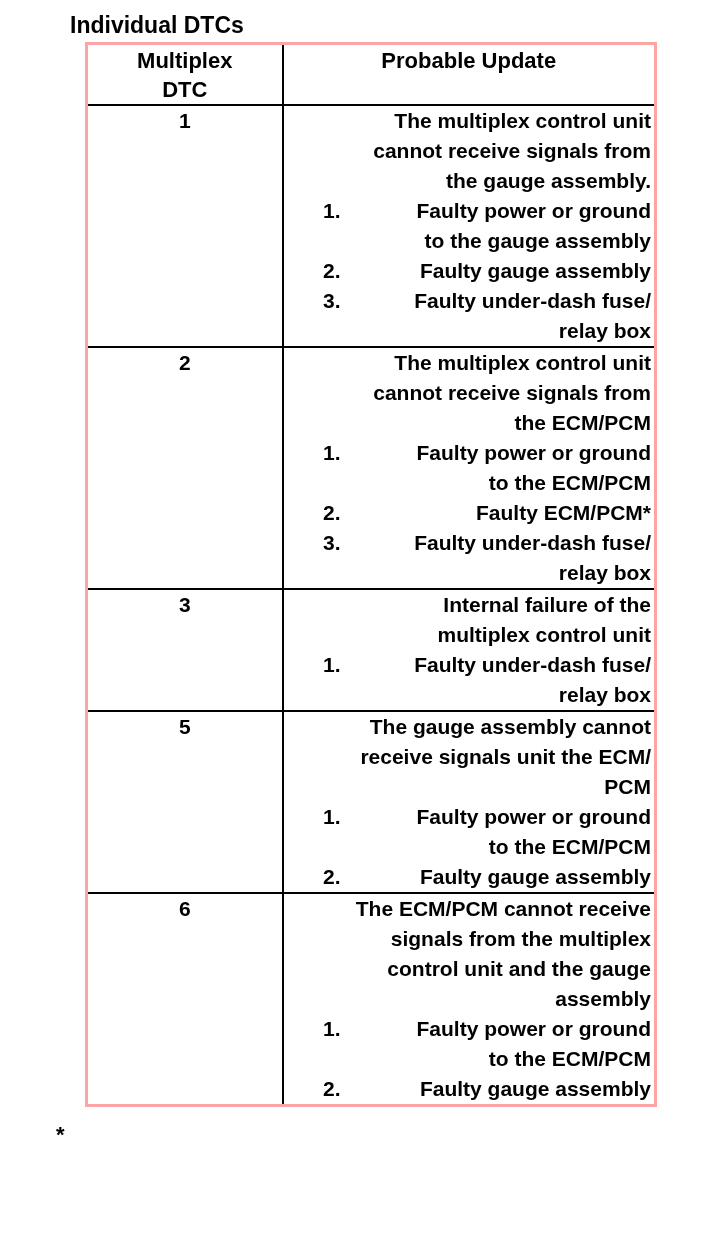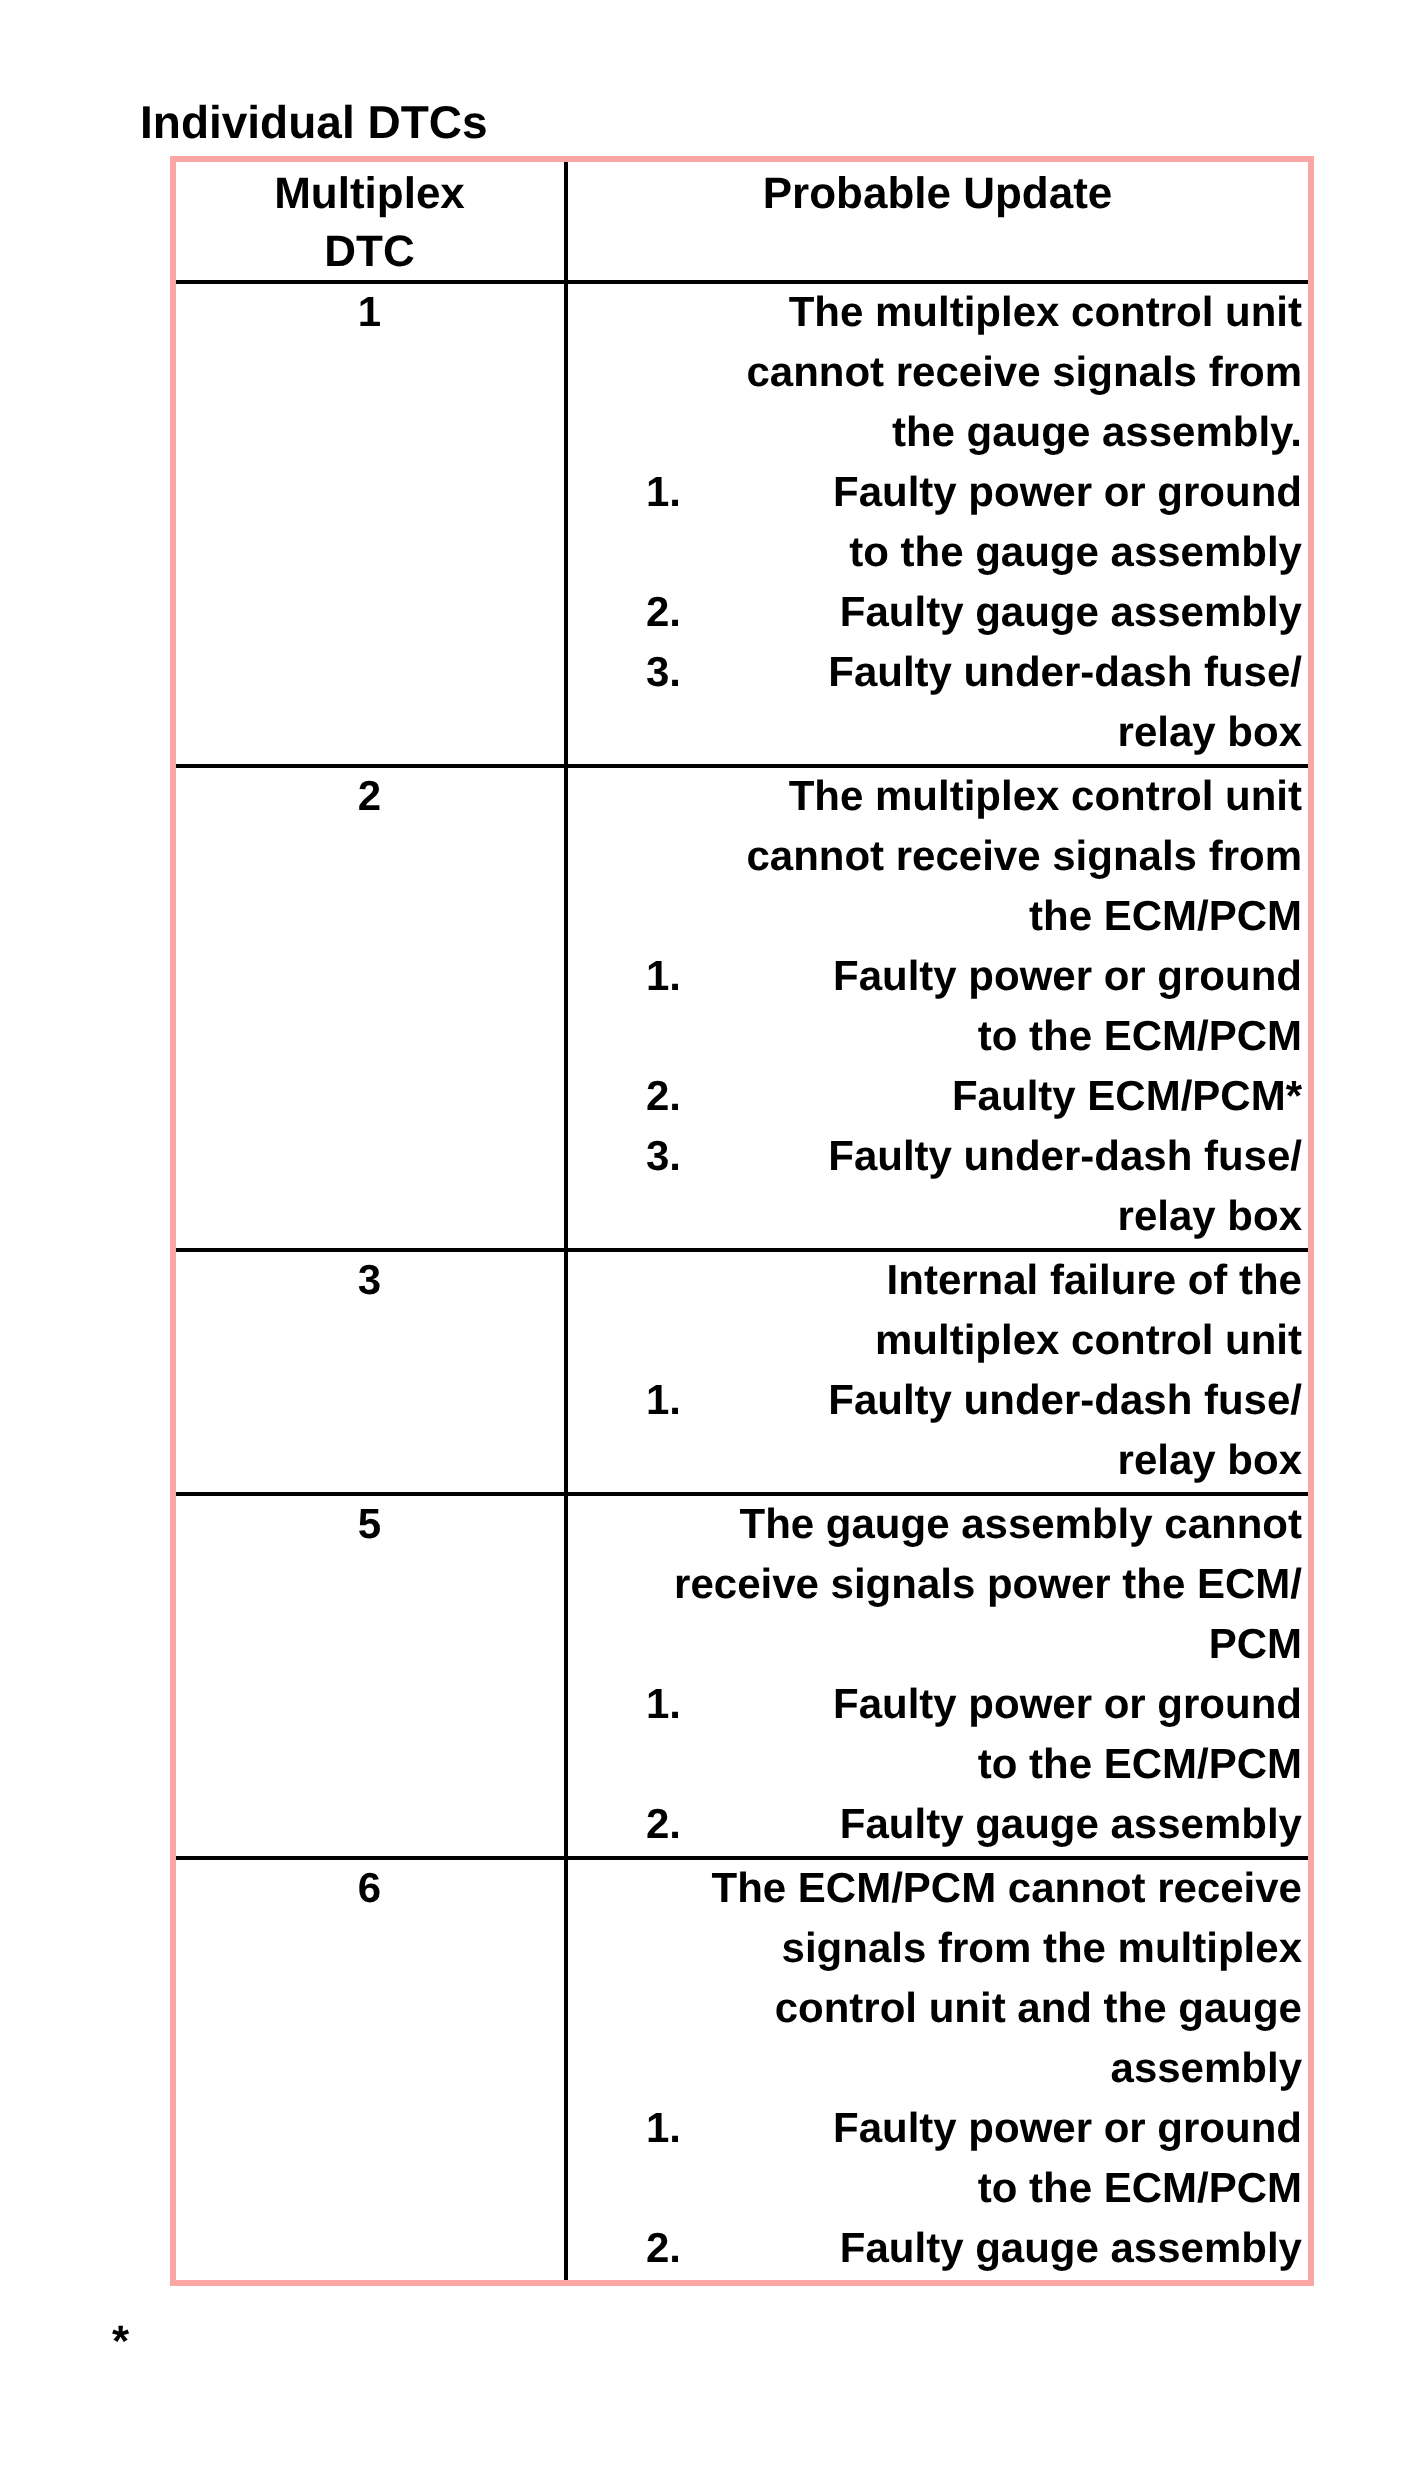--- a/index.html
+++ b/index.html
@@ -10,21 +10,20 @@
   body {
     width: 704px;
     height: 1236px;
     color: #000000;
     font-family: "Liberation Sans", "DejaVu Sans", sans-serif;
     font-weight: bold;
     overflow: hidden;
   }
   .page {
     padding: 12px 16px 0 70px;
-    margin-top: 36px;
   }
   .title {
     font-size: 23px;
     line-height: 27px;
   }
   table.dtc-table {
     border-collapse: collapse;
     table-layout: fixed;
     width: 572px;
     margin: 3px 0 0 15px;
@@ -155,21 +154,21 @@
 relay box</span>
               </div>
             </div>
     </td>
   </tr>
 
   <tr>
     <td class="dtc-cell">5</td>
     <td class="cause-cell">
       <div class="intro">The gauge assembly cannot
-receive signals power the ECM/
+receive signals unit the ECM/
 PCM</div>
       <div class="items">
               <div class="li">
                 <span class="num">1.</span>
                 <span class="txt">Faulty power or ground
 to the ECM/PCM</span>
               </div>
               <div class="li">
                 <span class="num">2.</span>
                 <span class="txt">Faulty gauge assembly</span>

